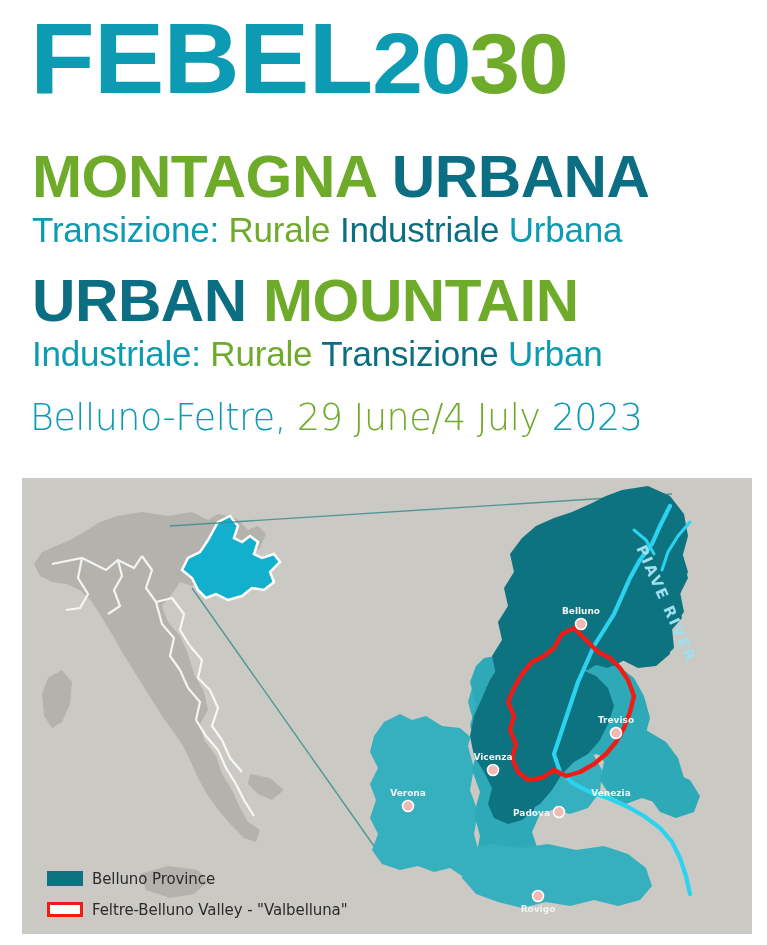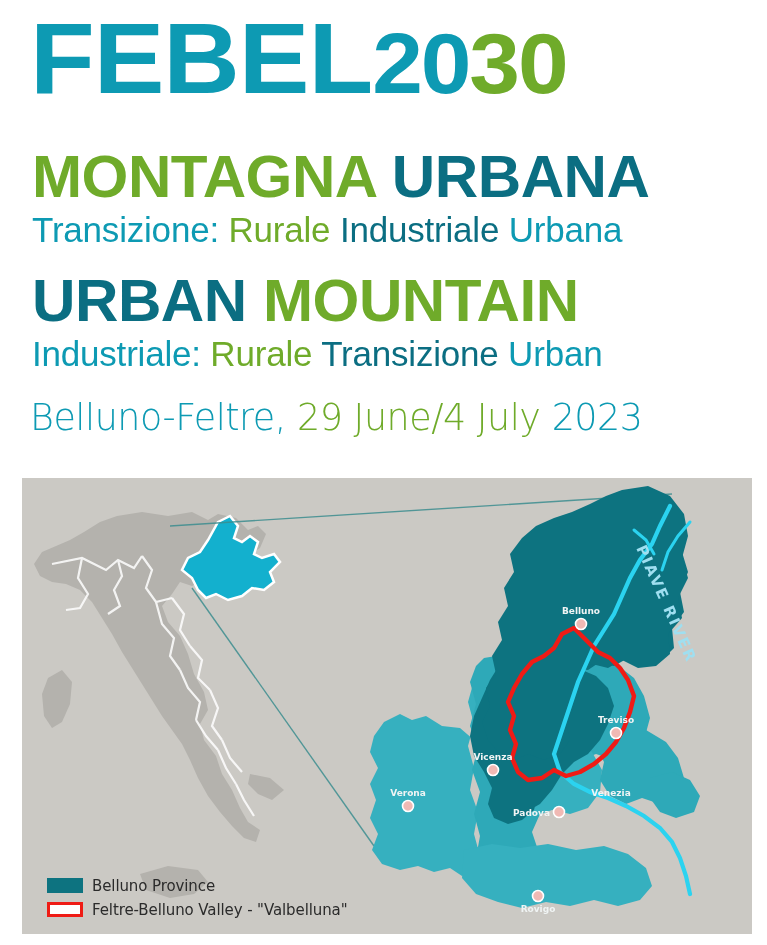--- a/index.html
+++ b/index.html
@@ -111,21 +111,21 @@
     display: block;
   }
 
   
   .legend {
     position: absolute;
     left: 25px;
     bottom: 14px;
     display: flex;
     flex-direction: column;
-    gap: 3px;
+    gap: 10px;
   }
   .legend-row {
     display: flex;
     align-items: center;
     gap: 9px;
     height: 21px;
   }
   .swatch-fill {
     width: 36px;
     height: 15px;

